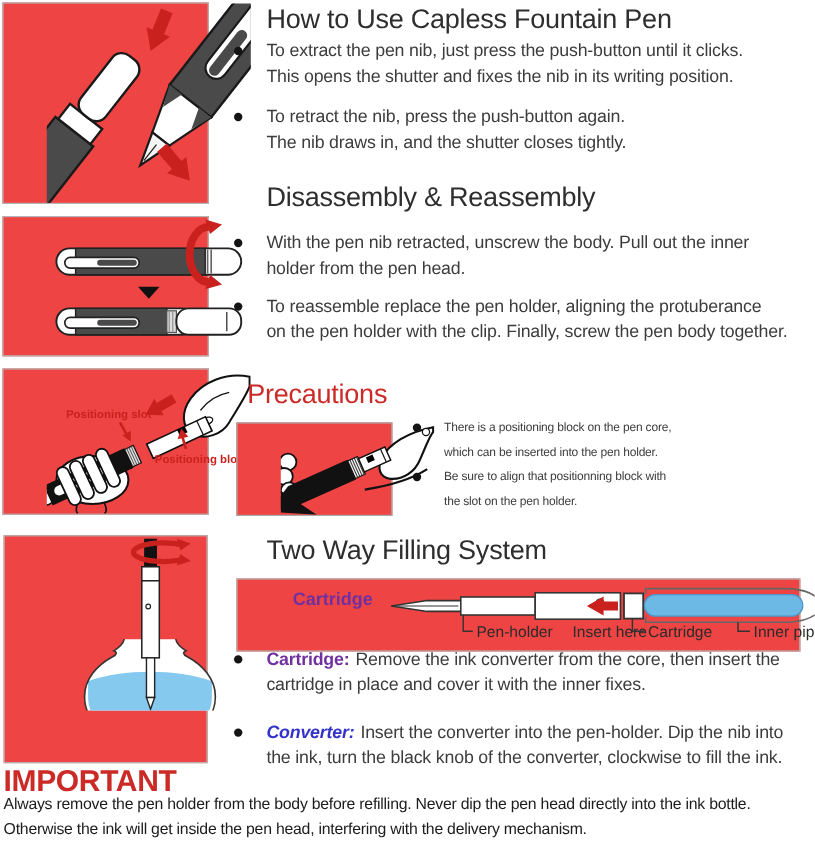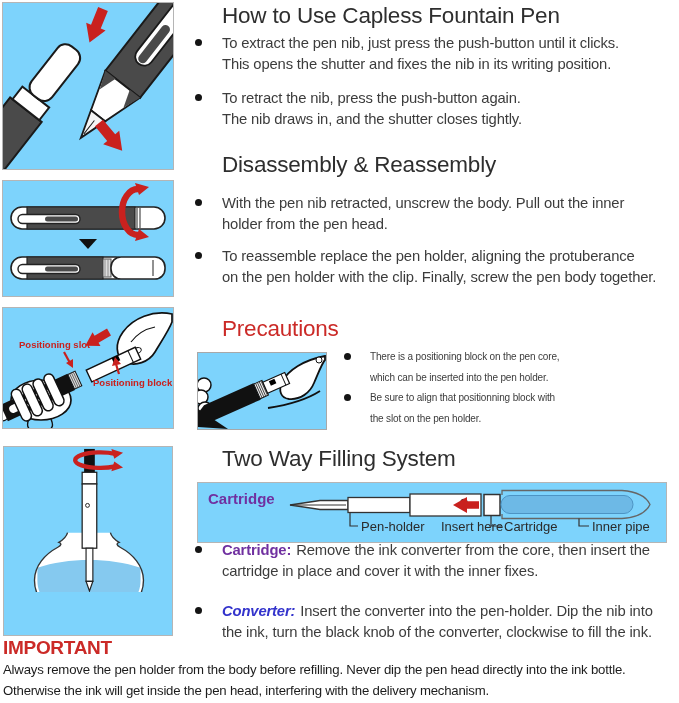--- a/index.html
+++ b/index.html
@@ -1,34 +1,34 @@
 <!DOCTYPE html>
 <html style="--red: #c9211e; --heading_red: #cb2a27; --purple: #7030a0; --navy: #1c1cac; --blue: #3333cc; --ink_blue: #85c9ef; --cartridge_blue: #6db9e6; --pen_dark: #4a4a4a;"><head>
 <meta charset="utf-8">
 <style>
   html,body{margin:0;padding:0;background:#fff;}
   .canvas{position:relative;width:679px;height:703px;background:#fff;overflow:hidden;
           font-family:"Liberation Sans",sans-serif;}
-  .figbox{position:absolute;background:#7dd3fc;border:1px solid #b5b5b5;box-sizing:border-box;}
+  .figbox{position:absolute;background:#ef4444;border:1px solid #b5b5b5;box-sizing:border-box;padding-left:36px;}
   .h{position:absolute;font-size:22.5px;font-weight:400;color:#2e2e2e;white-space:nowrap;
      letter-spacing:-0.2px;line-height:27px;}
   .h.red{color:var(--heading_red);}
   .bullet{position:absolute;display:flex;}
   .dotcell{flex:none;width:27px;}
   .dotcell.narrow{width:26px;}
   .dot{width:7px;height:7px;border-radius:50%;background:#141414;margin-top:6px;}
   .btxt{font-size:14.8px;line-height:20.8px;color:#3c3c3c;letter-spacing:-0.15px;}
   .btxt .line{white-space:nowrap;}
   .btxt.tight{font-size:10px;line-height:20.5px;}
   .lead{font-weight:bold;margin-right:5px;}
   .lead.purple{color:var(--purple);}
   .lead.blue{color:var(--blue);font-style:italic;}
   .fig4-title{height:30px;padding-top:13px;text-align:center;font-size:17px;font-weight:bold;
               color:var(--navy);}
-  .important-title{position:absolute;left:3px;top:637px;font-size:19px;font-weight:bold;
+  .important-title{position:absolute;left:3px;top:637px;font-size:25px;font-weight:bold;
                    color:var(--heading_red);letter-spacing:-0.3px;}
   .imp-line{position:absolute;left:3px;font-size:13.2px;color:#1c1c1c;letter-spacing:-0.2px;
             white-space:nowrap;}
   svg{display:block;}
   svg text{font-family:"Liberation Sans",sans-serif;}
   .svg-label{font-size:13px;fill:#2b2b2b;}
   .diag-heading{font-size:15px;font-weight:bold;fill:var(--purple);}
   .pos-label{font-size:9.5px;font-weight:bold;fill:var(--red);}
   .f-red{fill:var(--red);}
   .s-red{stroke:var(--red);}
@@ -204,21 +204,21 @@
   <div class="bullet" style="left:195px;top:246px;">
     <div class="dotcell">
         <div class="dot"></div>
       </div>
     <div class="btxt">
       <div class="line">To reassemble replace the pen holder, aligning the protuberance</div>
       <div class="line">on the pen holder with the clip. Finally, screw the pen body together.</div>
     </div>
   </div>
 
-  <div class="h red" style="left:222px;top:315px;">Precautions</div>
+  <div class="h red" style="left:206px;top:315px;">Precautions</div>
 
   <div class="figbox" style="left:197px;top:352px;width:130px;height:78px;border-color:#a8a8a8;">
     <svg width="128" height="76" viewBox="0 0 128 76">
       <g>
         <path d="M127,3 C106,7 90,17 84,29 C80,38 83,45 91,46 C102,47 112,40 116,30 C120,21 124,10 127,7 Z" fill="#fff" stroke="#111" stroke-width="1.8"></path>
         <path d="M70,55 C90,52 108,47 122,38" fill="none" stroke="#111" stroke-width="1.8"></path>
         <circle cx="121" cy="7" r="3" fill="#fff" stroke="#111" stroke-width="1"></circle>
       </g>
       <g>
         <circle cx="6" cy="32" r="7" fill="#fff" stroke="#111" stroke-width="1.5"></circle>

